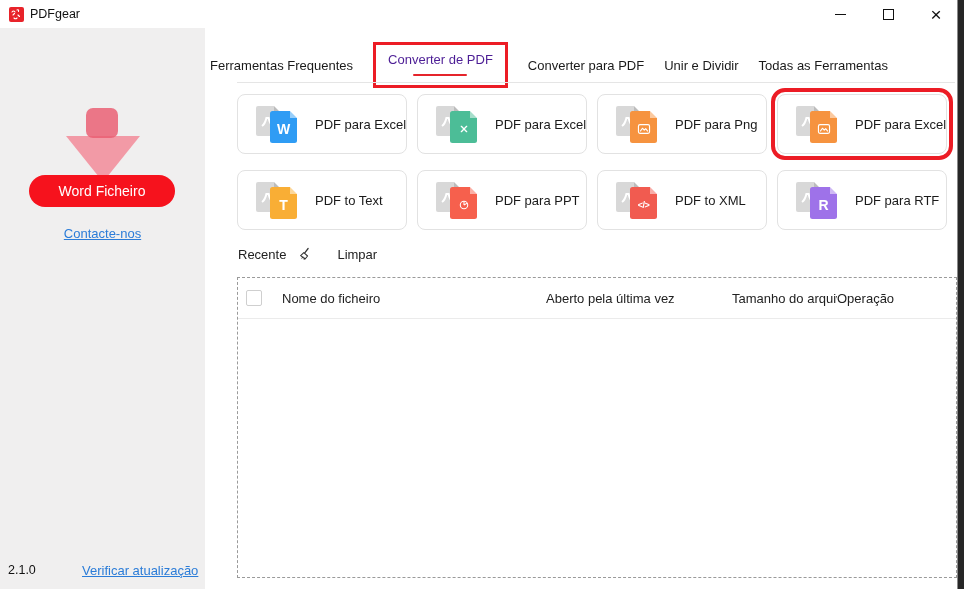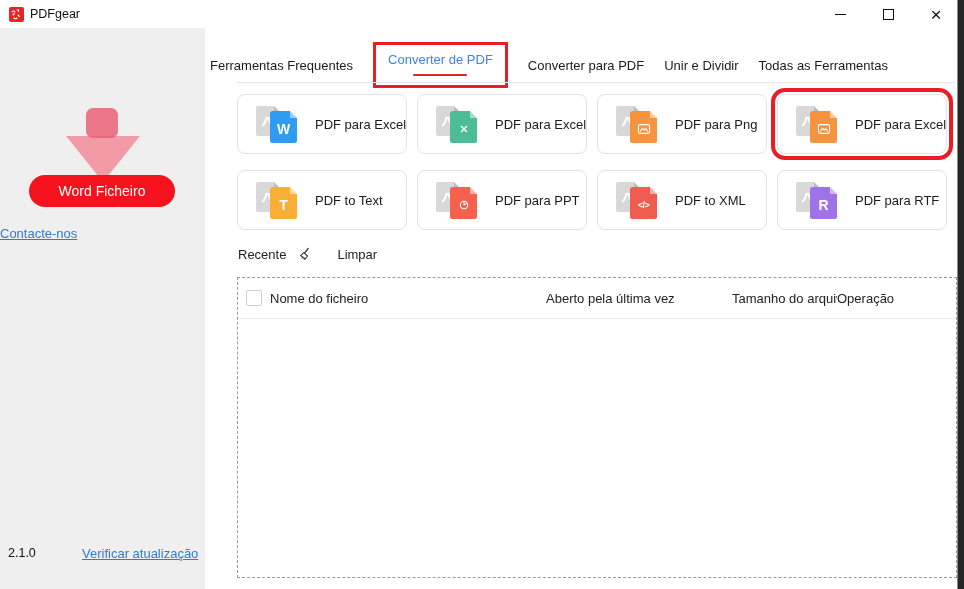--- a/index.html
+++ b/index.html
@@ -20,32 +20,32 @@
 
   
   .edge-strip { position:absolute; top:0; right:0; width:7px; height:589px; background:#262626; border-left:1px solid #8a8a8a; }
 
   
   .sidebar { position:absolute; top:28px; left:0; width:205px; height:561px; background:#f0efef; }
   .arrow-wrap { position:absolute; top:80px; left:0; width:205px; height:92px; }
   .arrow-head { position:absolute; left:66px; top:28px; width:74px; height:46px; background:#f29aa6; clip-path:polygon(0 0,100% 0,50% 100%); }
   .arrow-stem { position:absolute; left:86px; top:0; width:32px; height:30px; background:rgba(233,92,112,0.82); border-radius:7px; }
   .open-btn { position:absolute; top:147px; left:29px; width:146px; height:32px; border:none; border-radius:16px; color:#fff; font-size:14px; font-family:inherit; display:flex; align-items:center; justify-content:center; cursor:pointer; }
-  .contact-link { position:absolute; top:198px; left:0; width:205px; text-align:left; font-size:13px; text-decoration:underline; cursor:pointer; }
-  .sidebar-bottom { position:absolute; bottom:24px; left:0; width:205px; height:20px; font-size:12.5px; }
+  .contact-link { position:absolute; top:198px; left:0; width:205px; text-align:center; font-size:13px; text-decoration:underline; cursor:pointer; }
+  .sidebar-bottom { position:absolute; bottom:7px; left:0; width:205px; height:20px; font-size:12.5px; }
   .version { position:absolute; left:8px; top:1px; color:#111; }
   .update-link { position:absolute; left:82px; top:1px; font-size:13px; text-decoration:underline; cursor:pointer; }
 
   
   .content { position:absolute; top:28px; left:205px; width:752px; height:561px; background:#fff; }
 
   .tabs { position:absolute; top:14px; left:5px; display:flex; align-items:center; gap:20px; }
   .tab { font-size:13px; color:#1a1a1a; white-space:nowrap; cursor:pointer; padding:4px 0; }
   .tab-active-box { border:3px solid #ec1c25; padding:7px 12px 9px; display:flex; flex-direction:column; align-items:center; background:#fff; }
-  .tab-active { color:#3b82f6; font-size:13px; white-space:nowrap; cursor:pointer; }
+  .tab-active { color:#4c1d95; font-size:13px; white-space:nowrap; cursor:pointer; }
   .tab-underline { width:54px; height:2px; background:#e5242b; margin-top:7px; border-radius:1px; }
 
   .tabs-sep { position:absolute; top:54px; left:32px; width:718px; border-top:1px solid #e5e5e5; }
 
   .tool-grid { position:absolute; top:66px; left:32px; width:710px; display:grid; grid-template-columns:repeat(4,170px); grid-auto-rows:60px; column-gap:10px; row-gap:16px; }
   .tool-btn { position:relative; background:#fff; border:1px solid #e2e2e2; border-radius:8px; display:flex; align-items:center; padding-left:16px; cursor:pointer; }
   .tool-btn.highlighted { outline:4px solid #ec1c25; outline-offset:2px; }
   .icon-cluster { position:relative; width:46px; height:42px; flex:0 0 auto; }
   .doc-back { position:absolute; left:2px; top:3px; width:24px; height:30px; background:#d8d8d8; border-radius:2px; }
   .doc-back .fold { position:absolute; top:0; right:0; width:0; height:0; border-top:6px solid #fff; border-left:6px solid rgba(0,0,0,0.13); }
@@ -59,21 +59,21 @@
 
   .recent-bar { position:absolute; top:219px; left:33px; display:flex; align-items:center; font-size:13px; }
   .recent-title { color:#222; }
   .clear-btn { display:flex; align-items:center; margin-left:12px; cursor:pointer; color:#222;gap:20px; }
   .clear-btn svg { margin-right:4px; }
 
   .recent-table { position:absolute; top:249px; left:32px; width:720px; height:301px; border:1px dashed #9a9a9a; background:#fff; }
   .table-header { position:relative; height:41px; border-bottom:1px solid #ebebeb; font-size:13px; color:#222; }
   .th-check { position:absolute; left:8px; top:12px; width:16px; height:16px; border:1px solid #cfcfcf; border-radius:2px; background:#fff; cursor:pointer; }
   .th { position:absolute; top:13px; white-space:nowrap; }
-  .th-name { left:32px; }
+  .th-name { left:44px; }
   .th-opened { left:308px;text-align:right; }
   .th-size { left:494px; max-width:105px; overflow:hidden; }
   .th-op { left:599px; }
   .link { color:#2b7cd8; }
 </style>
 </head>
 <body>
 
 <div class="window">
 

